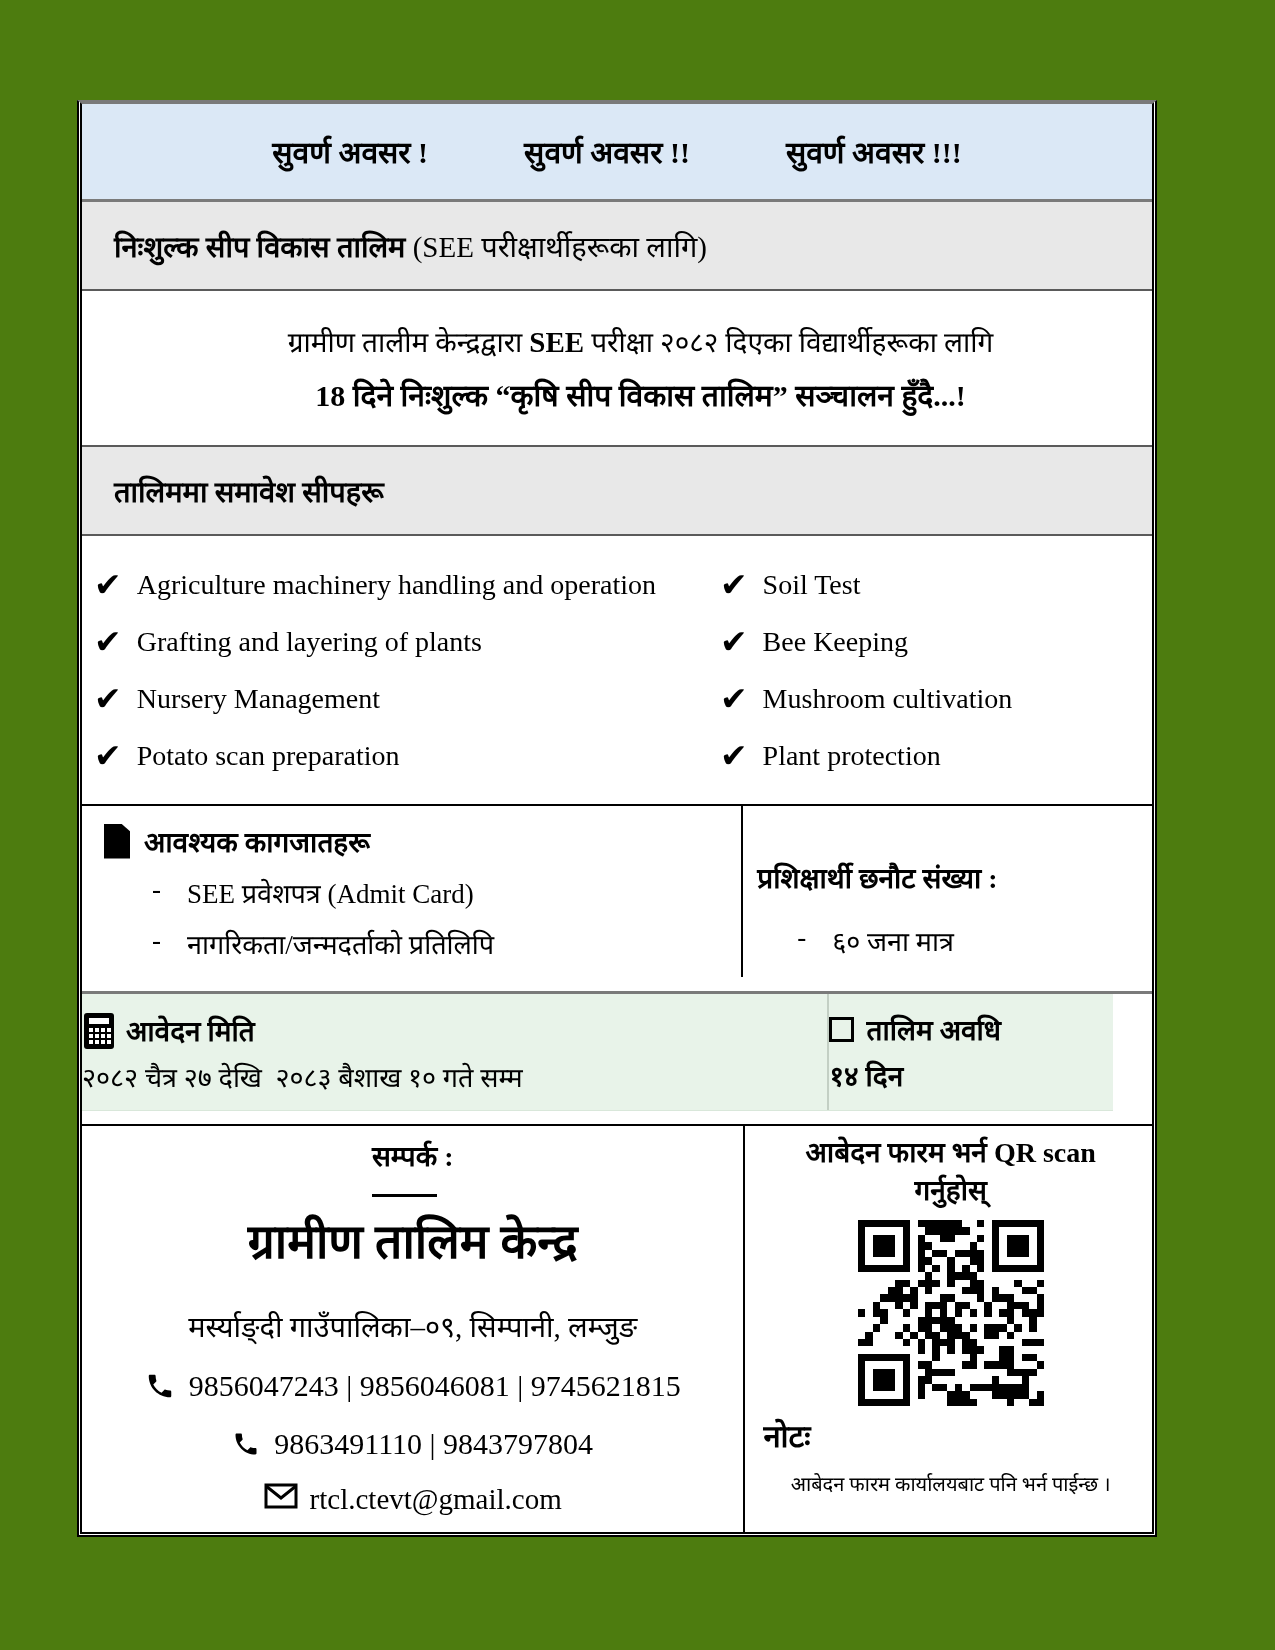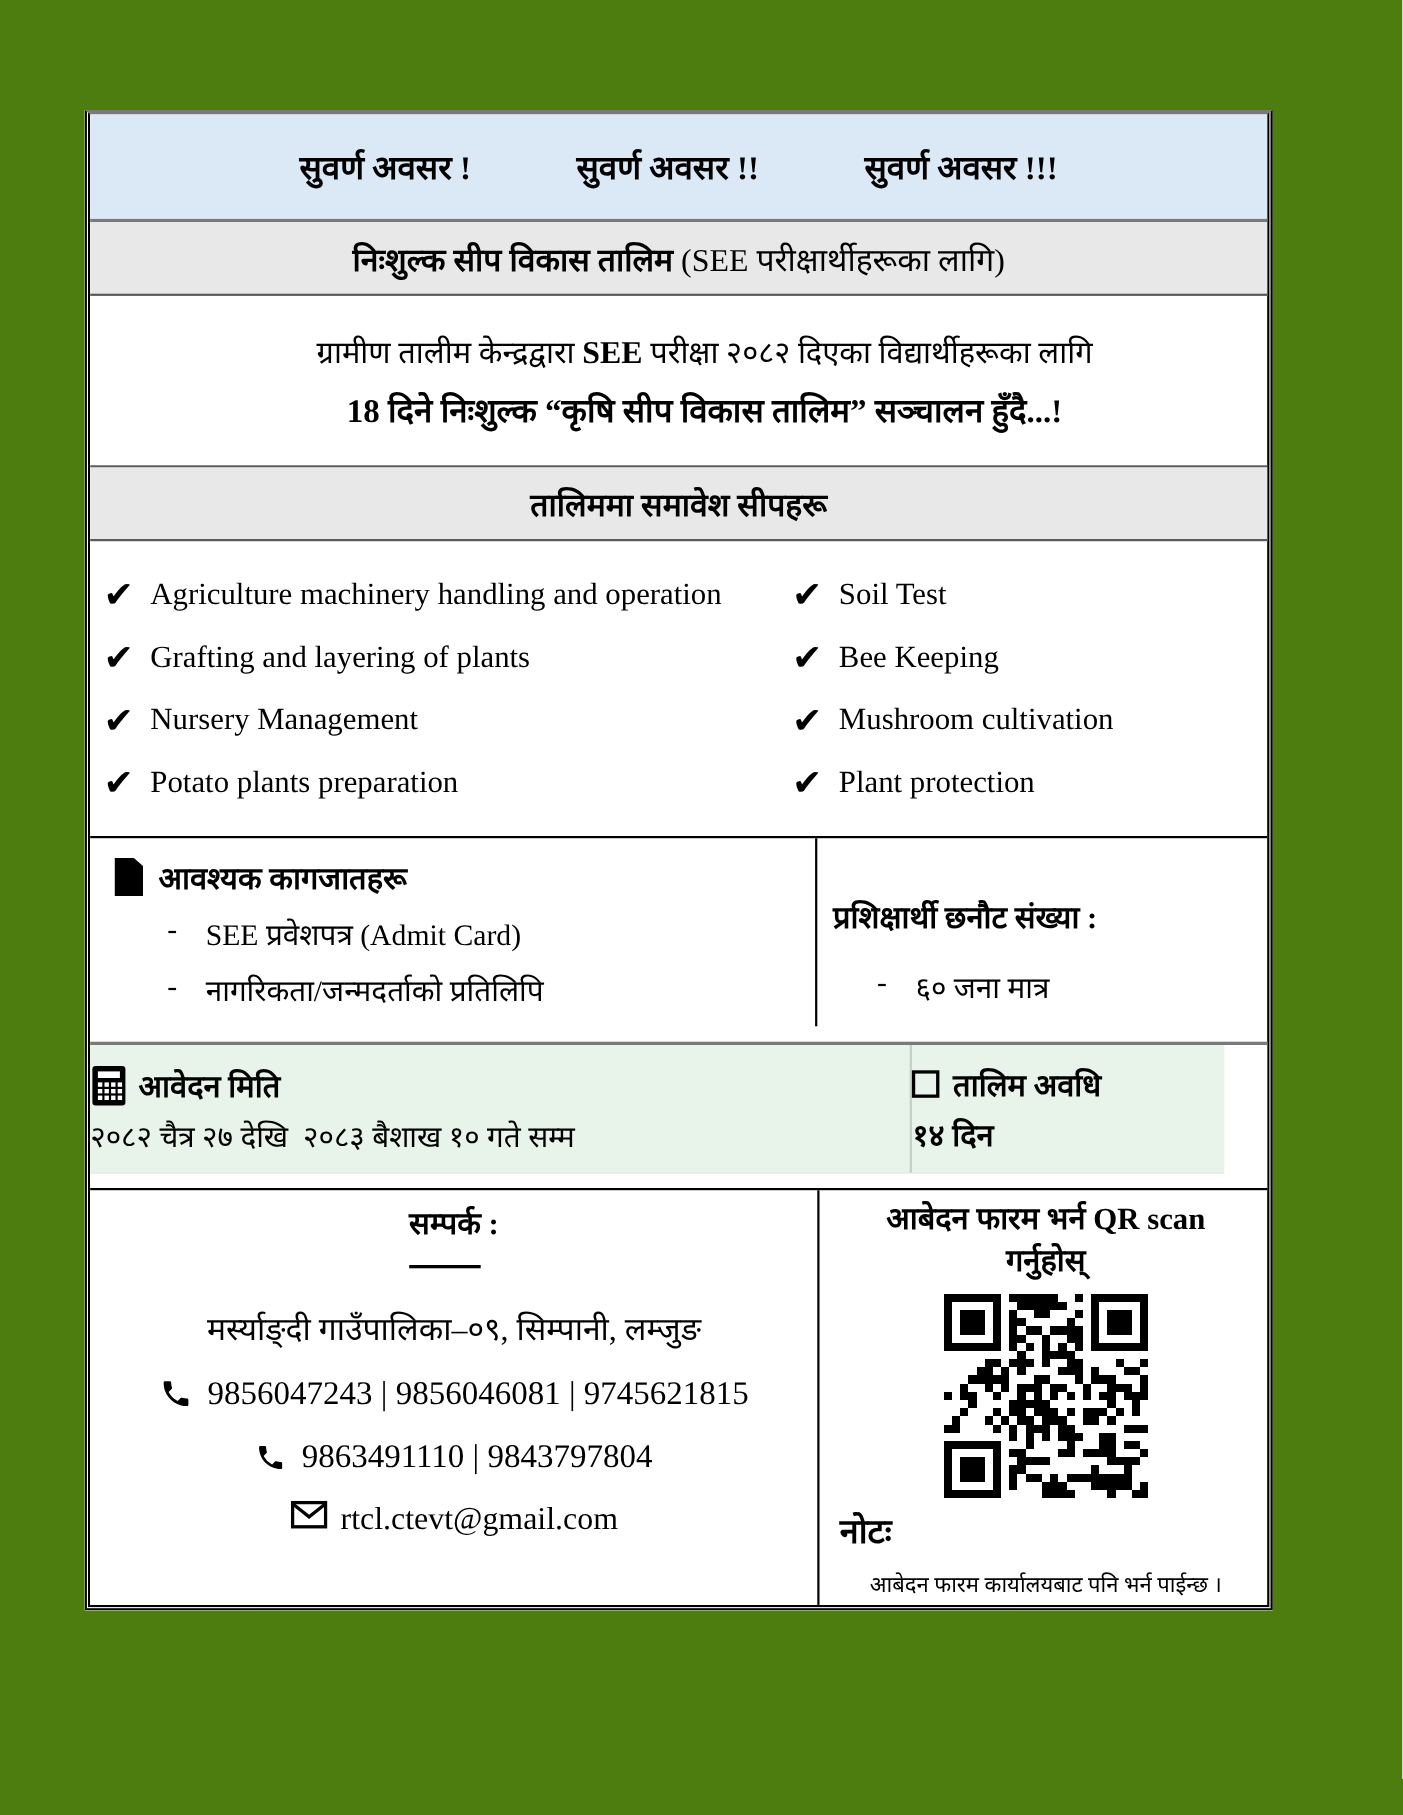--- a/index.html
+++ b/index.html
@@ -15,23 +15,23 @@
     border-bottom: 5px double #000; border-top: 4px solid #7a7a7a;
   }
   
   .banner {
     height: 98px; background: #dbe8f6; border-bottom: 3px solid #7a7a7a;
     display: flex; align-items: center; justify-content: center; gap: 96px;
     font-weight: bold; font-size: 30px;
   }
   
   .band {
-    background: #e8e8e8; height: 67px;
-    display: flex; align-items: center; justify-content: center;
-    font-size: 29px; border-bottom: 2px solid #5a5a5a;
+    background: #e8e8e8; height: 89px;
+    display: flex; align-items: center; justify-content: flex-start;
+    font-size: 29px; border-bottom: 2px solid #5a5a5a; padding-left: 32px;
   }
   .band .bold { font-weight: bold; }
   
   .intro {
     height: 156px; border-bottom: 2px solid #5a5a5a;
     display: flex; flex-direction: column; align-items: center; justify-content: center;
     gap: 14px; text-align: center; padding-left: 47px;
   }
   .intro .l1 { font-size: 28px; }
   .intro .l1 b { font-size: 29px; }
@@ -133,21 +133,21 @@
       <div class="skill">
           <span class="chk">✔</span>
           <span>Nursery Management</span>
         </div>
       <div class="skill">
           <span class="chk">✔</span>
           <span>Mushroom cultivation</span>
         </div>
       <div class="skill">
           <span class="chk">✔</span>
-          <span>Potato plants preparation</span>
+          <span>Potato scan preparation</span>
         </div>
       <div class="skill">
           <span class="chk">✔</span>
           <span>Plant protection</span>
         </div>
     </div>
 
     <div class="docs">
       <div class="docs-left">
         <div class="docs-head">
@@ -205,20 +205,21 @@
           </div>
           <div class="g-val bold">१४ दिन</div>
         </div>
       </div>
     </div>
     <div class="gap"></div>
 
     <div class="bottom">
       <div class="contact">
         <div class="c-label"><span class="ul">सम्पर्क</span><span class="keep-space"> :</span></div>
+        <div class="c-org">ग्रामीण तालिम केन्द्र</div>
         <div class="c-addr">मर्स्याङ्दी गाउँपालिका–०९, सिम्पानी, लम्जुङ</div>
         <div class="c-row">
           <span class="icn">
             <svg width="30" height="30" viewBox="0 0 24 24">
                 <path fill="#000" d="M6.62 10.79c1.44 2.83 3.76 5.14 6.59 6.59l2.2-2.2c.27-.27.67-.36 1.02-.24 1.12.37 2.33.57 3.57.57.55 0 1 .45 1 1V20c0 .55-.45 1-1 1-9.39 0-17-7.61-17-17 0-.55.45-1 1-1h3.5c.55 0 1 .45 1 1 0 1.25.2 2.45.57 3.57.11.35.03.74-.25 1.02l-2.2 2.2z"></path>
               </svg>
           </span>
           <span>9856047243 | 9856046081 | 9745621815</span>
         </div>
         <div class="c-row">

